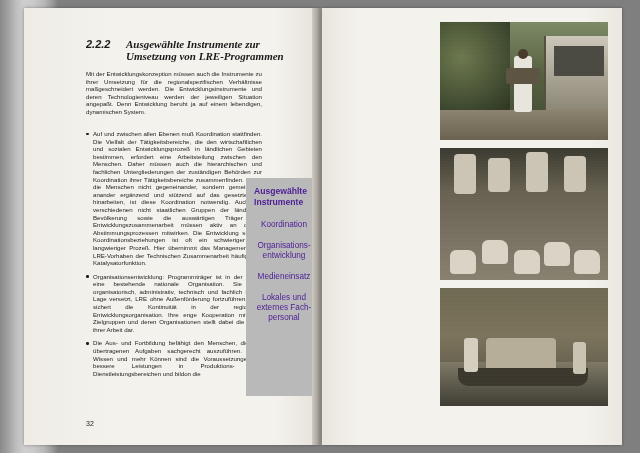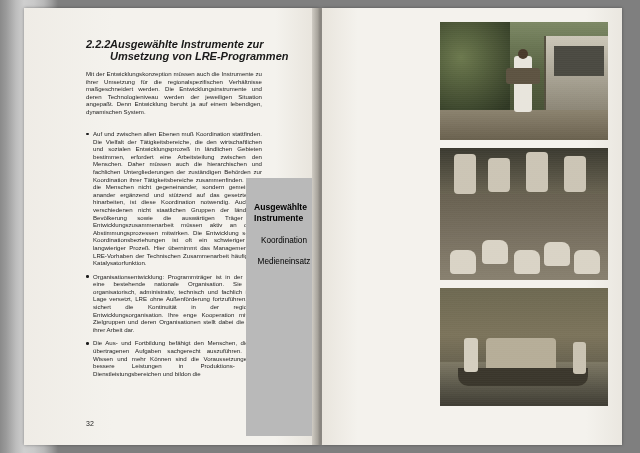--- a/index.html
+++ b/index.html
@@ -24,42 +24,42 @@
   .gutter{
     position:absolute;left:312px;top:8px;width:16px;height:437px;
     background:linear-gradient(90deg,#cfcbc3 0%,#a8a49c 35%,#8d8983 50%,#b5b1a9 70%,#ded9d1 100%);
   }
   
   .heading{
     position:absolute;left:62px;top:30px;width:214px;
     font-style:italic;font-weight:bold;font-size:11px;line-height:12px;color:#1a1a1a;
   }
   .heading .num{display:inline-block;margin-right:6px;}
-  .heading .ht{display:block;margin-left:24px;margin-top:-12px;}
+  .heading .ht{display:block;margin-left:40px;margin-top:-12px;font-family:Liberation Serif, serif;}
   .intro{
     position:absolute;left:62px;top:62px;width:176px;
     font-size:6.1px;line-height:7.6px;text-align:justify;color:#1d1d1d;
   }
   ul.bullets{
     position:absolute;left:62px;top:122px;width:176px;margin:0;padding:0;list-style:none;
   }
   ul.bullets li{
     position:relative;padding-left:7px;margin-bottom:6px;
     font-size:6.1px;line-height:7.6px;text-align:justify;color:#1d1d1d;
   }
   ul.bullets li:before{
     content:"";position:absolute;left:0px;top:2.6px;width:2.6px;height:2.6px;background:#1d1d1d;border-radius:50%;
   }
   .folio{
     position:absolute;left:62px;top:412px;font-size:7px;color:#1d1d1d;
   }
   
   .sidebar{
-    position:absolute;left:246px;top:178px;width:74px;height:258px;
-    background:#b9b9b9;color:#000000;padding:24px 6px 6px 8px;box-sizing:border-box;
+    position:absolute;left:246px;top:178px;width:74px;height:218px;
+    background:#b9b9b9;color:#4c1d95;padding:8px 6px 6px 8px;box-sizing:border-box;
   }
   .sidebar h4{
     margin:0 0 12px 0;font-size:8.6px;line-height:11px;font-weight:bold;
   }
   .sidebar .sitem{
     font-size:8.2px;line-height:10px;margin-bottom:11px;text-align:center;
   }
   .photo{
     position:absolute;background:#6b6256;overflow:hidden;
   }
@@ -106,21 +106,23 @@
       <li>Auf und zwischen allen Ebenen muß Koordination stattfinden. Die Vielfalt der Tätigkeitsbereiche, die den wirtschaftlichen und sozialen Entwicklungsprozeß in ländlichen Gebieten bestimmen, erfordert eine Arbeitsteilung zwischen den Menschen. Daher müssen auch die hierarchischen und fachlichen Untergliederungen der zuständigen Behörden zur Koordination ihrer Tätigkeitsbereiche zusammenfinden. Damit die Menschen nicht gegeneinander, sondern gemeinsam, anander ergänzend und stützend auf das gesetzte Ziel hinarbeiten, ist diese Koordination notwendig. Auch die verschiedenen nicht staatlichen Gruppen der ländlichen Bevölkerung sowie die auswärtigen Träger der Entwicklungszusammenarbeit müssen aktiv an diesen Abstimmungsprozessen mitwirken. Die Entwicklung solcher Koordinationsbeziehungen ist oft ein schwieriger und langwieriger Prozeß. Hier übernimmt das Management von LRE-Vorhaben der Technischen Zusammenarbeit häufig eine Katalysatorfunktion.</li>
       <li>Organisationsentwicklung: Programmträger ist in der Regel eine bestehende nationale Organisation. Sie wird organisatorisch, administrativ, technisch und fachlich in die Lage versetzt, LRE ohne Außenförderung fortzuführen. Dies sichert die Kontinuität in der regionalen Entwicklungsorganisation. Ihre enge Kooperation mit den Zielgruppen und deren Organisationen stellt dabei die Basis ihrer Arbeit dar.</li>
       <li>Die Aus- und Fortbildung befähigt den Menschen, die ihm übertragenen Aufgaben sachgerecht auszuführen. Mehr Wissen und mehr Können sind die Voraussetzungen für bessere Leistungen in Produktions- und Dienstleistungsbereichen und bildon die</li>
     </ul>
     <div class="folio">32</div>
   </div>
 
   <div class="sidebar">
     <h4>Ausgewählte Instrumente</h4>
     <div class="sitem">Koordination</div>
+    <div class="sitem">Organisations-entwicklung</div>
     <div class="sitem">Medieneinsatz</div>
+    <div class="sitem">Lokales und externes Fach-personal</div>
   </div>
 
   <div class="gutter"></div>
 
   <div class="sheet sheet-right">
     
   </div>
 
   <div class="photo ph1">
     <div class="ph-inner">

